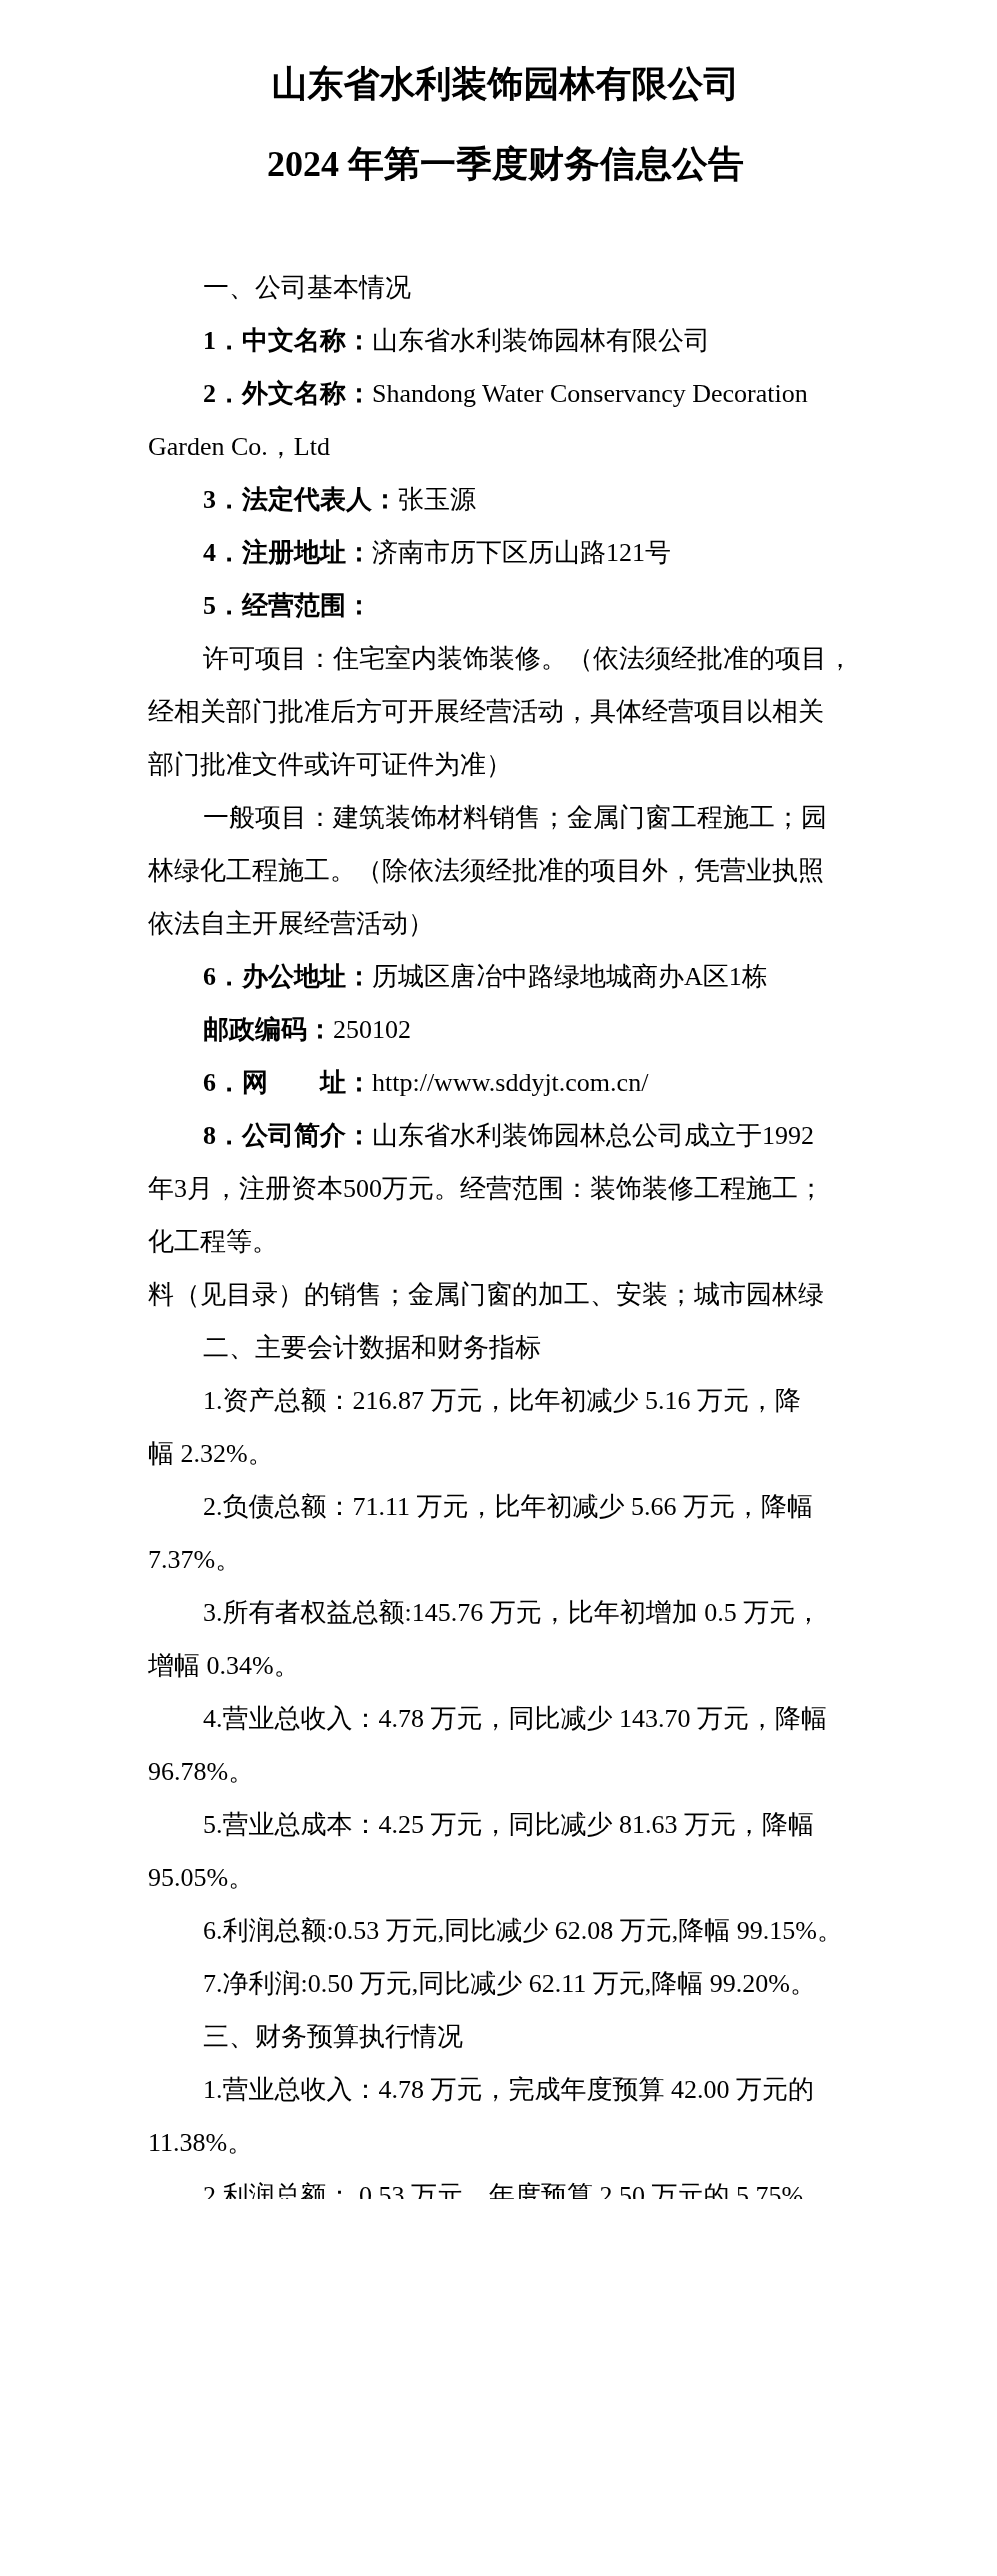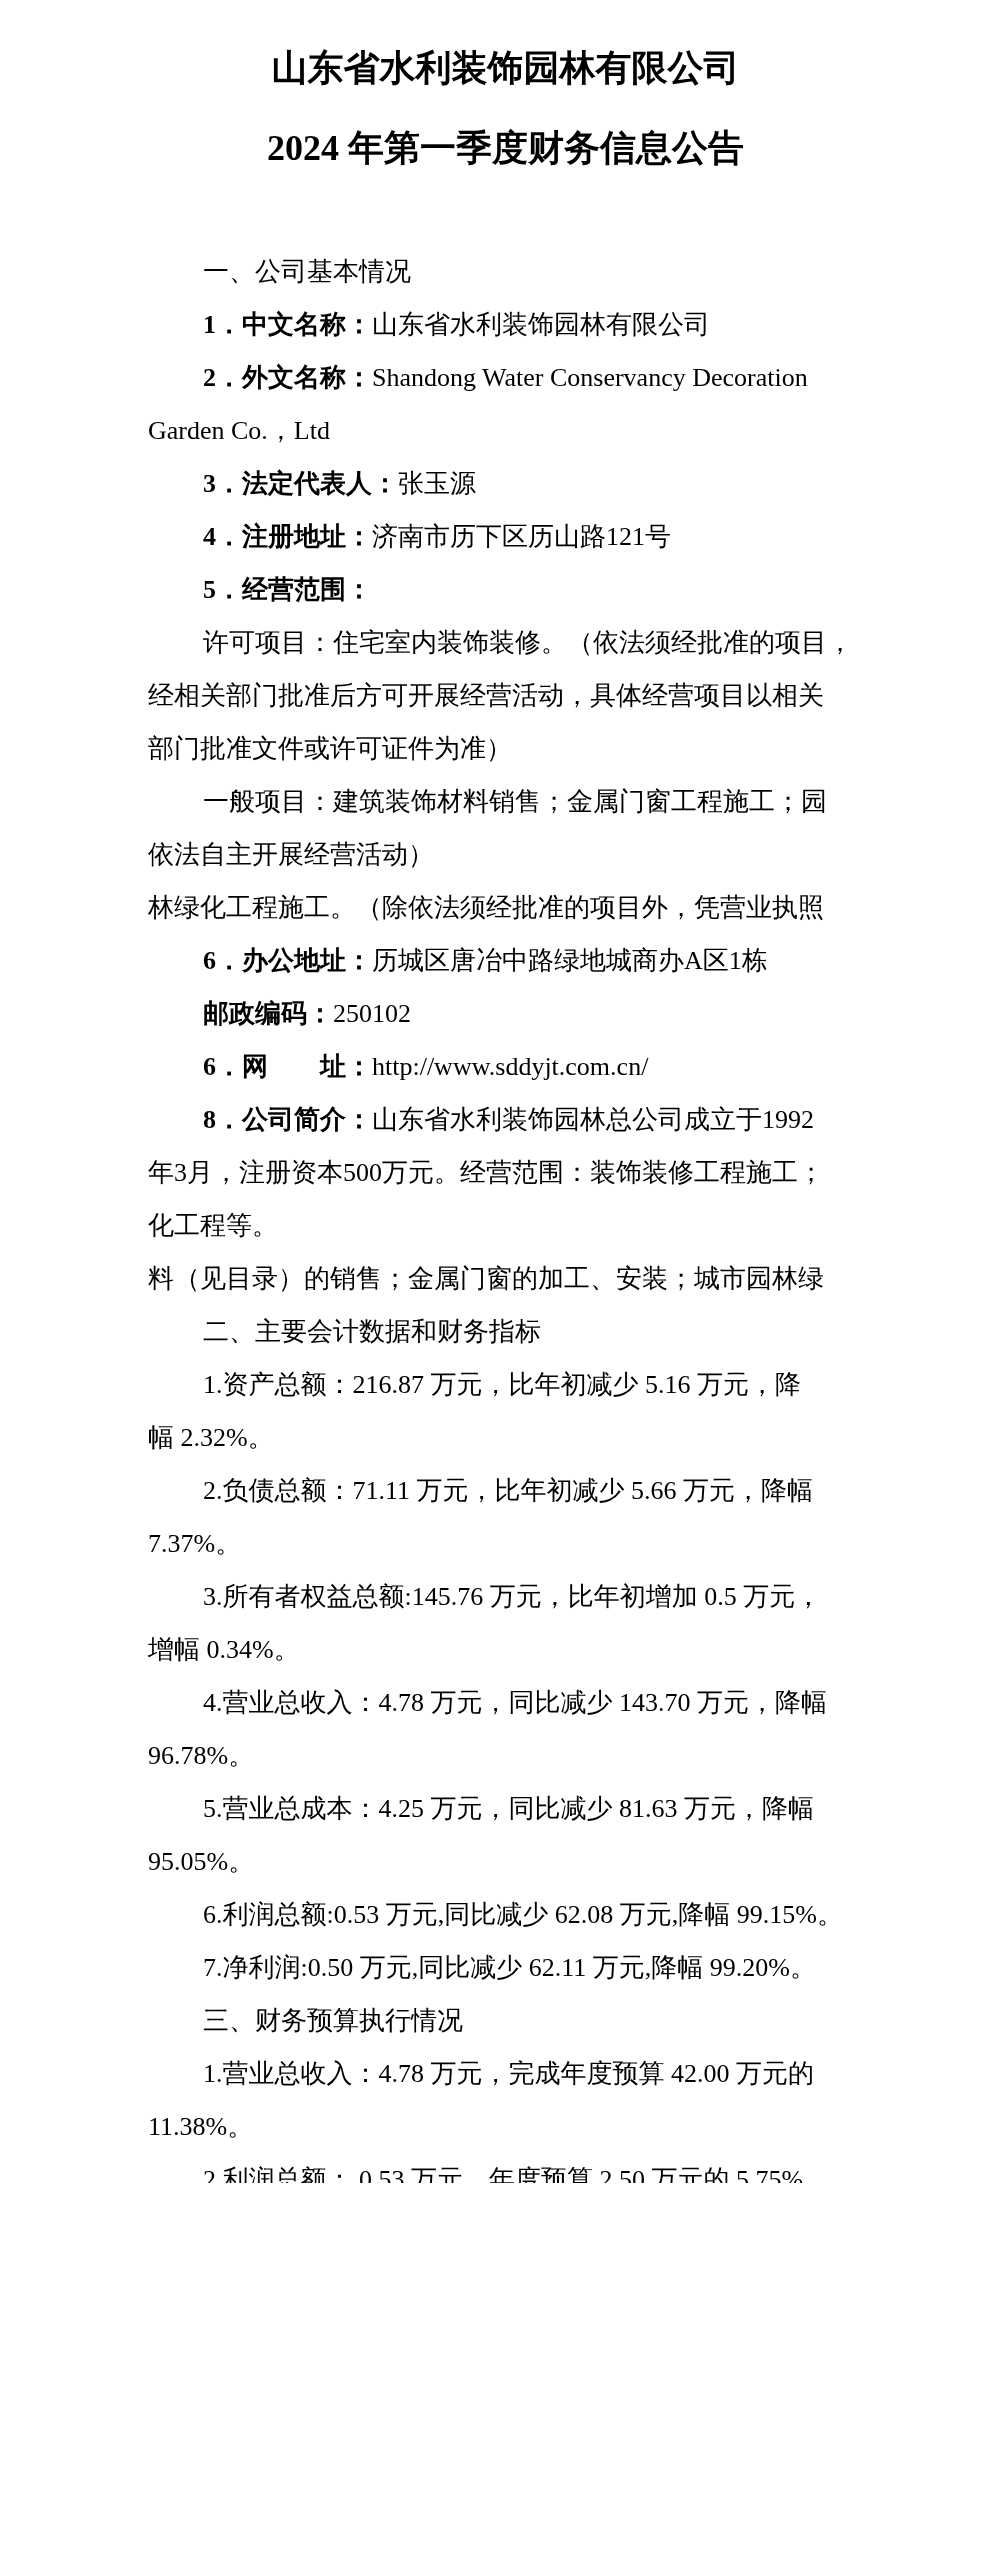--- a/index.html
+++ b/index.html
@@ -1,20 +1,20 @@
 <!DOCTYPE html>
 <html style="font-size:10px"><head>
 <meta charset="utf-8">
 <style>
   html, body { margin: 0; padding: 0; background: #ffffff; }
   .page {
     position: relative;
     width: 997px;
     height: 2183px;
-    margin: 0 auto;
+    margin: 16px auto;
     background: #ffffff;
     color: #000000;
     font-family: "Liberation Serif", "DejaVu Serif", serif;
     box-sizing: border-box;
     padding: 40px 134px 0 148px;
     overflow: hidden;
   }
   .title {
     text-align: center;
     font-weight: bold;
@@ -47,22 +47,22 @@
     <p class="indent"><span class="label">1．中文名称：</span><span>山东省水利装饰园林有限公司</span></p>
     <p class="indent"><span class="label">2．外文名称：</span><span>Shandong Water Conservancy Decoration</span></p>
     <p><span class="label"></span><span>Garden Co.，Ltd</span></p>
     <p class="indent"><span class="label">3．法定代表人：</span><span>张玉源</span></p>
     <p class="indent"><span class="label">4．注册地址：</span><span>济南市历下区历山路121号</span></p>
     <p class="indent"><span class="label">5．经营范围：</span><span></span></p>
     <p class="indent"><span class="label"></span><span>许可项目：住宅室内装饰装修。（依法须经批准的项目，</span></p>
     <p><span class="label"></span><span>经相关部门批准后方可开展经营活动，具体经营项目以相关</span></p>
     <p><span class="label"></span><span>部门批准文件或许可证件为准）</span></p>
     <p class="indent"><span class="label"></span><span>一般项目：建筑装饰材料销售；金属门窗工程施工；园</span></p>
+    <p><span class="label"></span><span>林绿化工程施工。（除依法须经批准的项目外，凭营业执照</span></p>
     <p><span class="label"></span><span>依法自主开展经营活动）</span></p>
-    <p><span class="label"></span><span>林绿化工程施工。（除依法须经批准的项目外，凭营业执照</span></p>
     <p class="indent"><span class="label">6．办公地址：</span><span>历城区唐冶中路绿地城商办A区1栋</span></p>
     <p class="indent"><span class="label">邮政编码：</span><span>250102</span></p>
     <p class="indent"><span class="label">6．网　　址：</span><span>http://www.sddyjt.com.cn/</span></p>
     <p class="indent"><span class="label">8．公司简介：</span><span>山东省水利装饰园林总公司成立于1992</span></p>
     <p><span class="label"></span><span>年3月，注册资本500万元。经营范围：装饰装修工程施工；</span></p>
     <p><span class="label"></span><span>化工程等。</span></p>
     <p><span class="label"></span><span>料（见目录）的销售；金属门窗的加工、安装；城市园林绿</span></p>
     <p class="indent heading"><span class="label"></span><span>二、主要会计数据和财务指标</span></p>
     <p class="indent"><span class="label"></span><span>1.资产总额：216.87 万元，比年初减少 5.16 万元，降</span></p>
     <p><span class="label"></span><span>幅 2.32%。</span></p>

